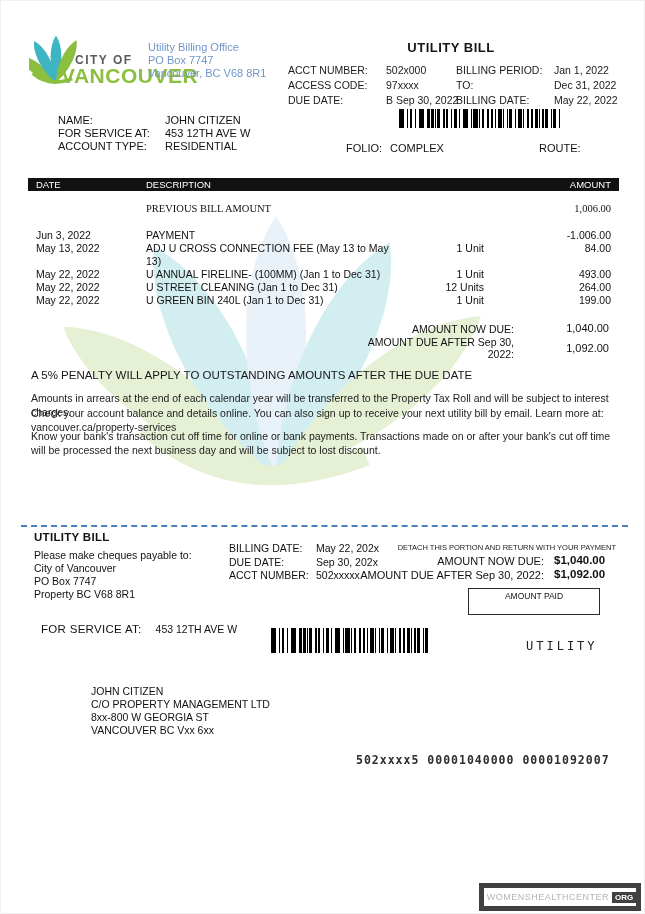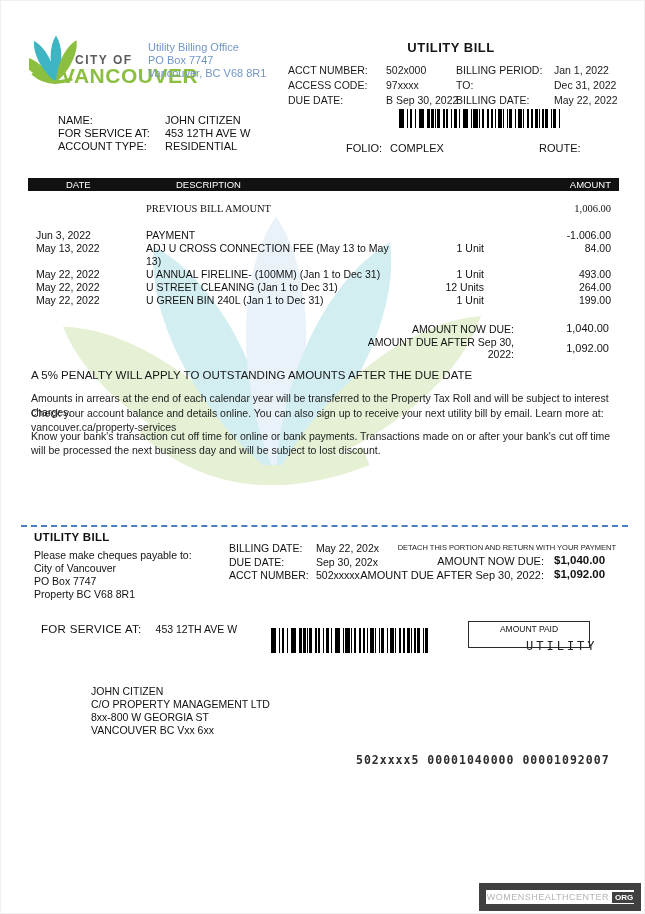--- a/index.html
+++ b/index.html
@@ -45,21 +45,21 @@
   .acct-row { display:flex;padding-left:24px; }
   .acct-row .lbl { width:107px; }
   .folio-line { position:absolute; left:345px; top:141px; font-size:11px; }
   .folio-val { margin-left:8px; }
   .route-line { position:absolute; left:498px; top:141px; font-size:11px;padding-left:40px; }
 
   
   .tbl { position:absolute; left:27px; top:177px; width:591px; font-size:10.5px; }
   .tbl-head {
     display:grid; grid-template-columns:118px 252px 86px 1fr;
-    background:#111111; color:#fff; font-size:9.5px; height:13px; line-height:13px;padding-left:30px;
+    background:#111111; color:#fff; font-size:9.5px; height:13px; line-height:13px;
   }
   .tbl-head .c1 { padding-left:8px; }
   .tbl-head .c4 { text-align:right; padding-right:8px; }
   .tbl-row { display:grid; grid-template-columns:118px 252px 86px 1fr; line-height:13px; color:#111; }
   .tbl-row .c1 { padding-left:8px; }
   .tbl-row .c3 { text-align:right; }
   .tbl-row .c4 { text-align:right; padding-right:8px; }
   .row-prev { margin-top:11px;font-family:Liberation Serif, serif; }
   .row-gap { margin-top:14px; }
 
@@ -80,36 +80,36 @@
   .dashline { position:absolute; left:20px; top:524px; width:607px; border-top:2px dashed #4a7ebf; }
   .stub-title { position:absolute; left:33px; top:530px; font-size:11.5px; font-weight:700; letter-spacing:0.3px; }
   .payable { position:absolute; left:33px; top:548px; font-size:10.5px; line-height:13px; }
   .stub-fields { position:absolute; left:228px; top:541px; font-size:10.5px; line-height:13.5px; }
   .stub-fields .hdr-label { width:87px; }
   .detach-note { position:absolute; right:28px; top:542px; font-size:7.5px; color:#1a1a1a; }
   .stub-amt-lbl1 { position:absolute; right:100px; top:554px; font-size:11px; text-align:right; }
   .stub-amt-val1 { position:absolute; left:553px; top:553px; font-size:11.5px; font-weight:700; }
   .stub-amt-lbl2 { position:absolute; right:100px; top:568px; font-size:11px; text-align:right; white-space:nowrap; }
   .stub-amt-val2 { position:absolute; left:553px; top:567px; font-size:11.5px; font-weight:700; }
-  .amount-paid-box { position:absolute; left:467px; top:620px; width:122px; height:27px; border:1px solid #2b2b2b; }
+  .amount-paid-box { position:absolute; left:467px; top:587px; width:132px; height:27px; border:1px solid #2b2b2b; }
   .amount-paid-box .cap { display:block; text-align:center; font-size:8.5px; padding-top:2px; }
 
   .utility-tag { position:absolute; left:525px; top:638px; font-family:"DejaVu Sans Mono", monospace; font-size:12px; letter-spacing:3px; color:#222; }
 
   .svc-line { position:absolute; left:40px; top:622px; font-size:11.5px; letter-spacing:0.3px; }
   .svc-line .val { font-size:10.5px; margin-left:14px; letter-spacing:0; }
 
   .mailing { position:absolute; left:90px; top:684px; font-size:10.5px; line-height:13px; }
 
   .ocr-line { position:absolute; left:355px; top:752px; font-family:"DejaVu Sans Mono", monospace; font-weight:700; font-size:11.5px; letter-spacing:1px; color:#2e2e2e; }
 
   
   .footer-box {
     position:absolute; left:478px; top:882px; width:162px; height:28px;
-    border:7px solid #404040; display:flex; align-items:center; justify-content:center; gap:3px;
+    border:5px solid #404040; display:flex; align-items:center; justify-content:center; gap:3px;
   }
   .footer-brand { font-size:9px; letter-spacing:0.5px; color:#b4b4b6; }
   .footer-badge { font-size:8px; font-weight:700; color:#fff; background:#404040; padding:1px 3px; }
 </style>
 </head>
 <body>
 
 <div class="page">
 
   <svg class="watermark" viewBox="0 0 60 60" preserveAspectRatio="xMidYMid meet">

